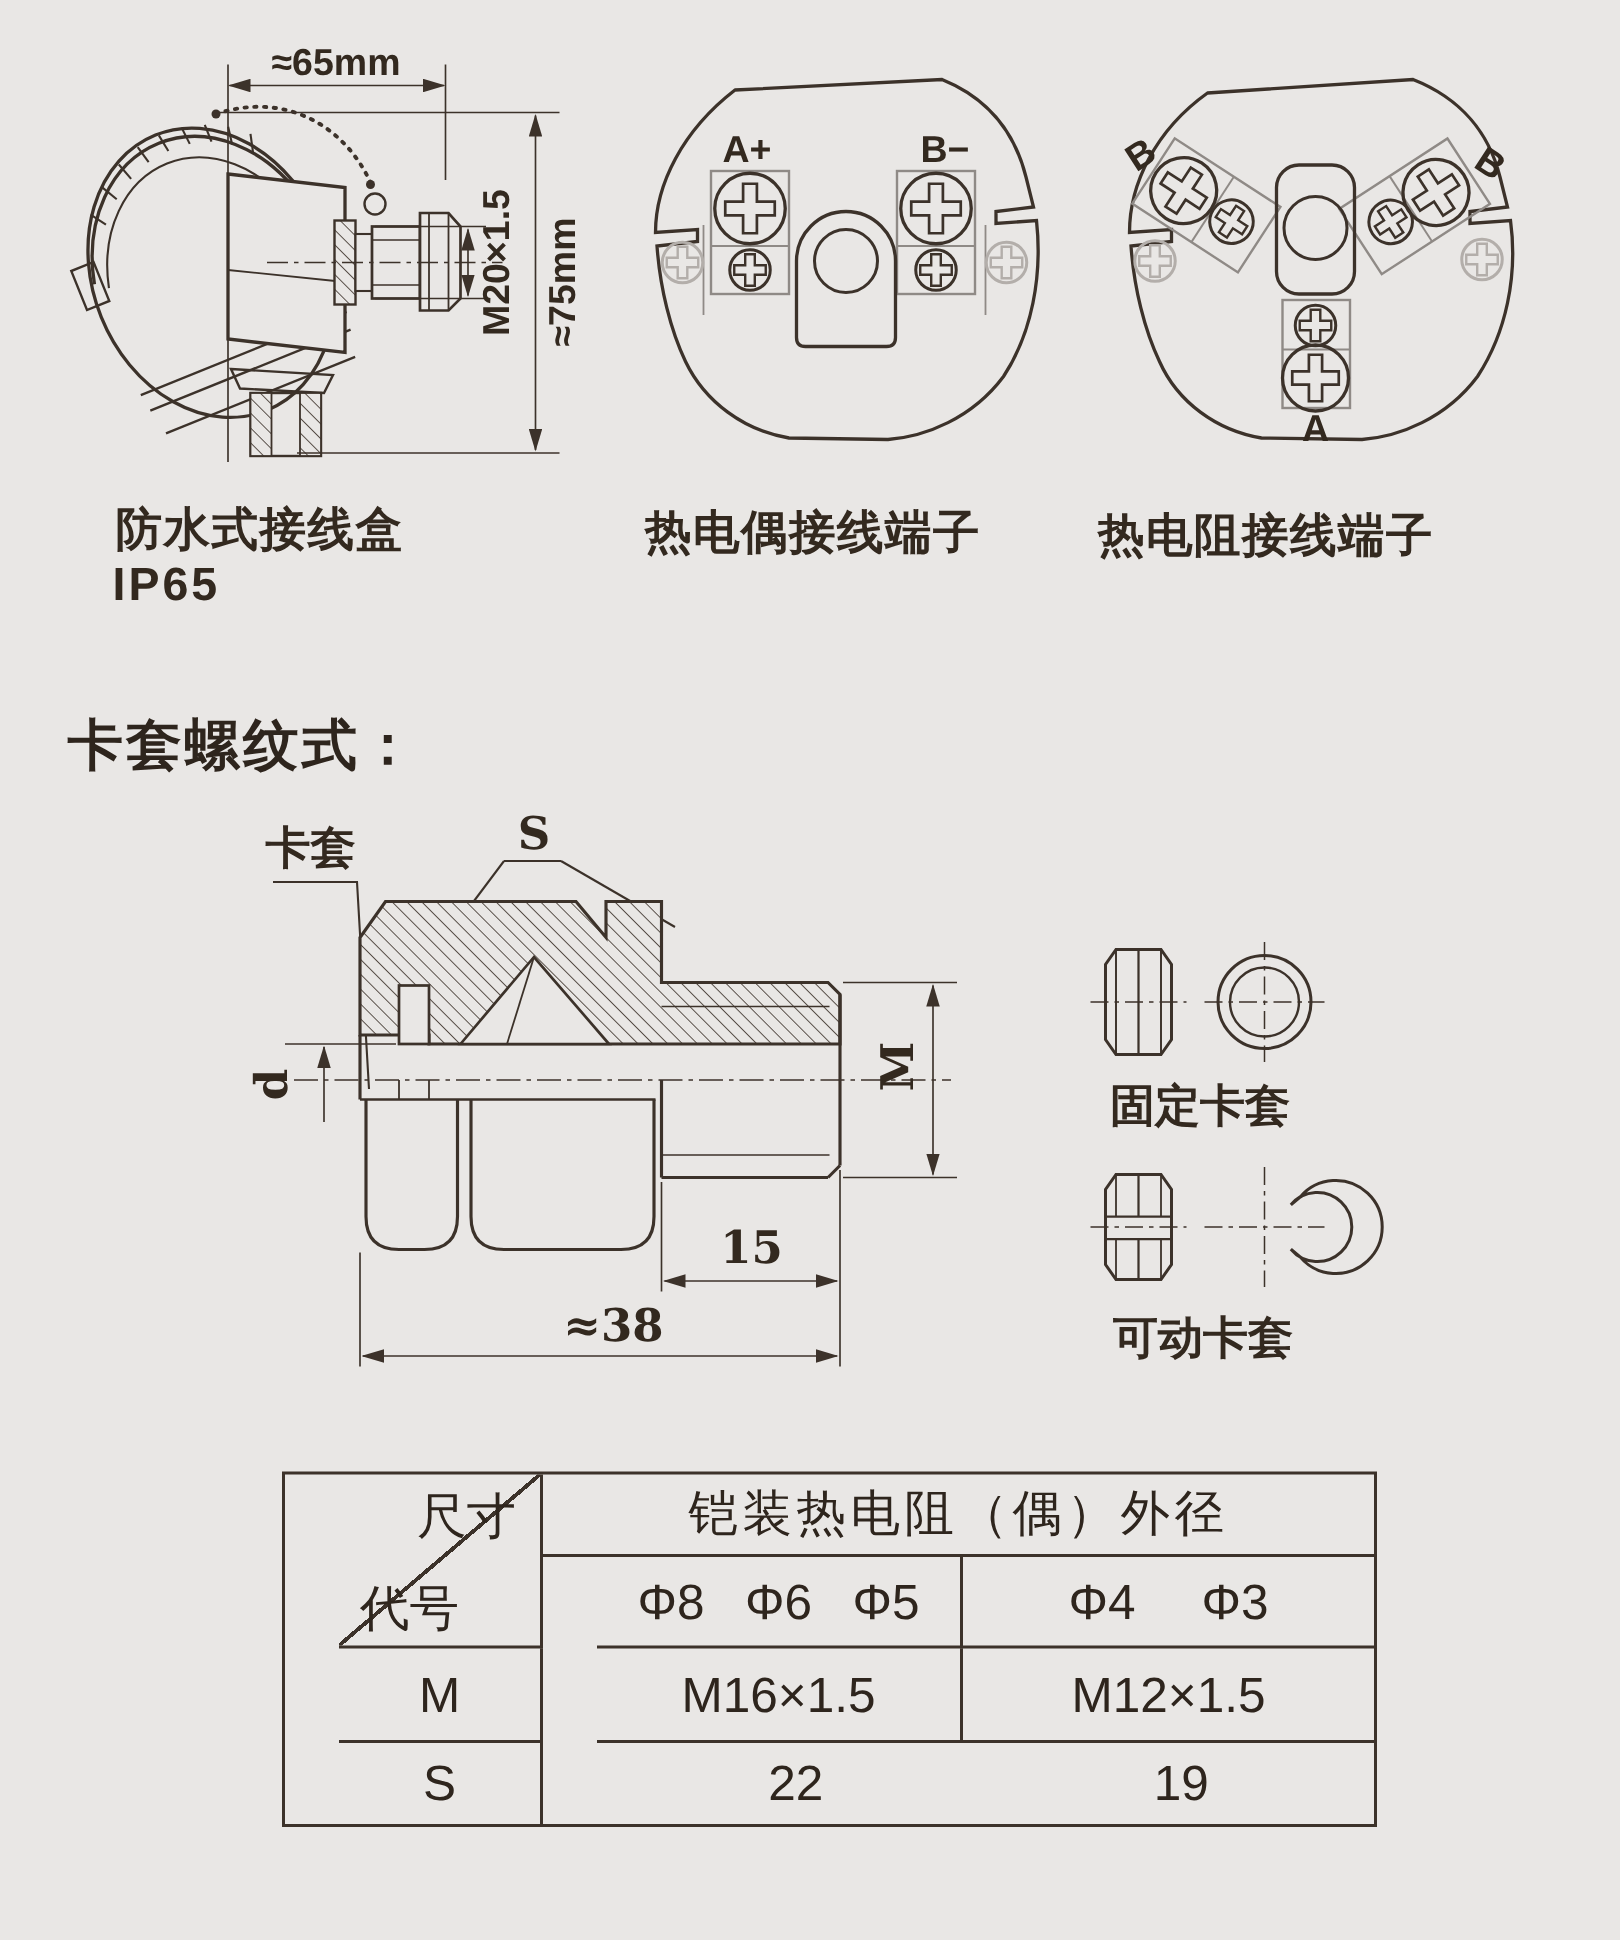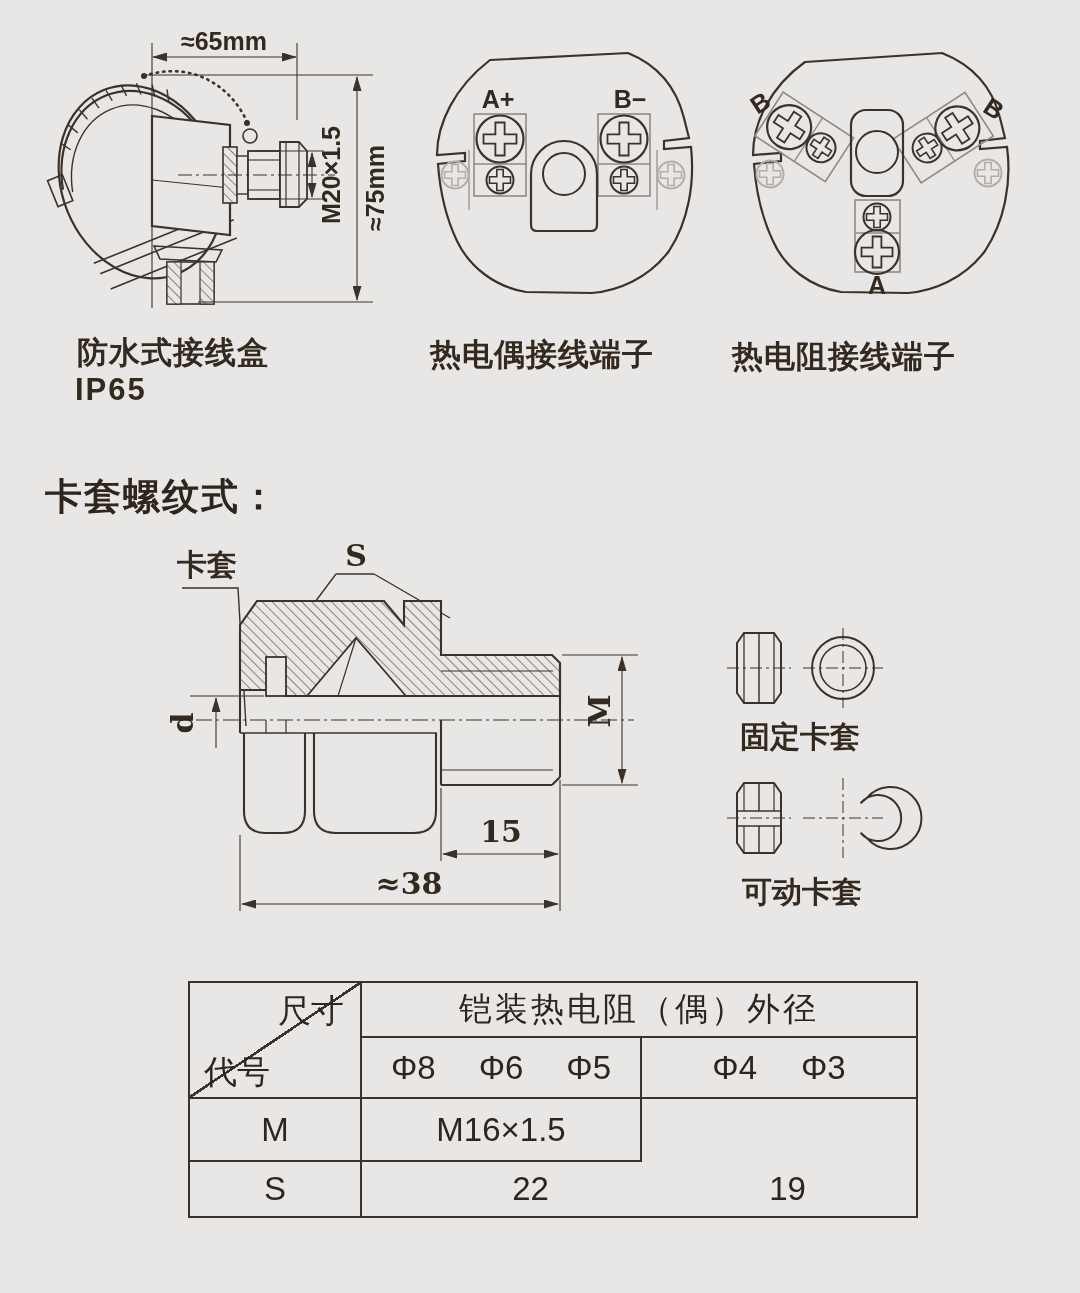--- a/index.html
+++ b/index.html
@@ -36,34 +36,34 @@
   .spec-table{
     position:absolute;left:188px;top:981px;width:730px;height:237px;
     border:2.5px solid var(--line);
     display:grid;
     grid-template-columns:172px 280px 1fr;
     grid-template-rows:55px 61px 63px 1fr;
     background:var(--bg);
     font-size:33px;font-weight:500;color:#2e251d;
   }
   .cell{display:flex;align-items:center;justify-content:center;}
-  .bR{border-right:2.5px solid var(--line);}
+  .bR{border-right:2.5px solid var(--line);margin-left:36px;}
   .bB{border-bottom:2.5px solid var(--line);}
   .cell-corner{
     grid-column:1;grid-row:1 / span 2;position:relative;
     background:linear-gradient(to bottom right,
       transparent calc(50% - 1.3px),
       var(--line) calc(50% - 1.3px),
       var(--line) calc(50% + 1.3px),
       transparent calc(50% + 1.3px));
   }
   .corner-top{position:absolute;top:6px;right:16px;}
   .corner-bottom{position:absolute;bottom:2px;left:14px;}
   .cell-header{grid-column:2 / span 2;grid-row:1;letter-spacing:3px;}
-  .diam-group{display:flex;gap:43px;}
+  .diam-group{display:flex;gap:27px;}
   .diam-group.right{gap:44px;}
   .s-merged{grid-column:2 / span 2;grid-row:4;display:flex;padding-left:40px;}
   .s-merged span{flex:1;display:flex;align-items:center;justify-content:center;}
 </style>
 </head>
 <body>
 
 <svg width="0" height="0" class="abs" aria-hidden="true">
   <defs>
     <marker id="mE" markerWidth="15" markerHeight="9" refX="14" refY="4.5" orient="auto" markerUnits="userSpaceOnUse">
@@ -355,19 +355,20 @@
   </div>
   <div class="cell bB" style="grid-column:3;grid-row:2">
     <span class="diam-group right">
       <span>Φ4</span>
       <span>Φ3</span>
     </span>
   </div>
 
   <div class="cell bR bB" style="grid-column:1;grid-row:3">M</div>
   <div class="cell bR bB" style="grid-column:2;grid-row:3">M16×1.5</div>
+  <div class="cell bB" style="grid-column:3;grid-row:3">M12×1.5</div>
 
   <div class="cell bR" style="grid-column:1;grid-row:4">S</div>
   <div class="s-merged">
     <span>22</span>
     <span>19</span>
   </div>
 </div>
 
 </body></html>

